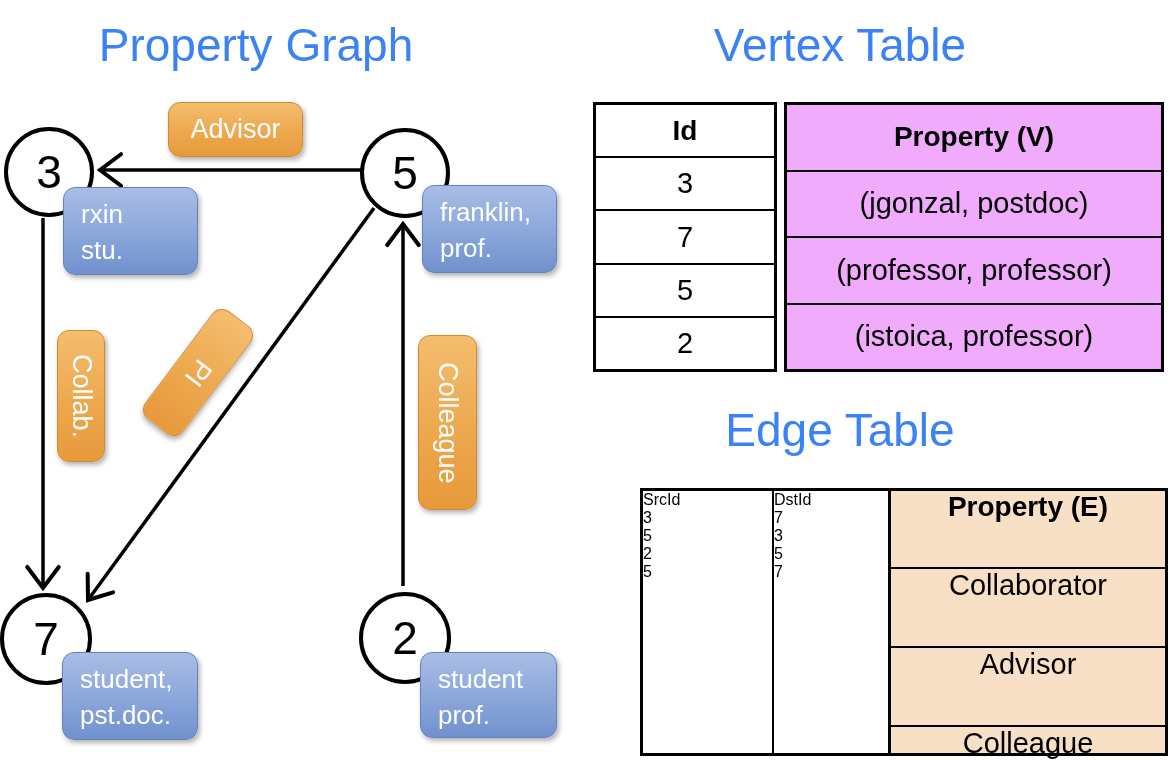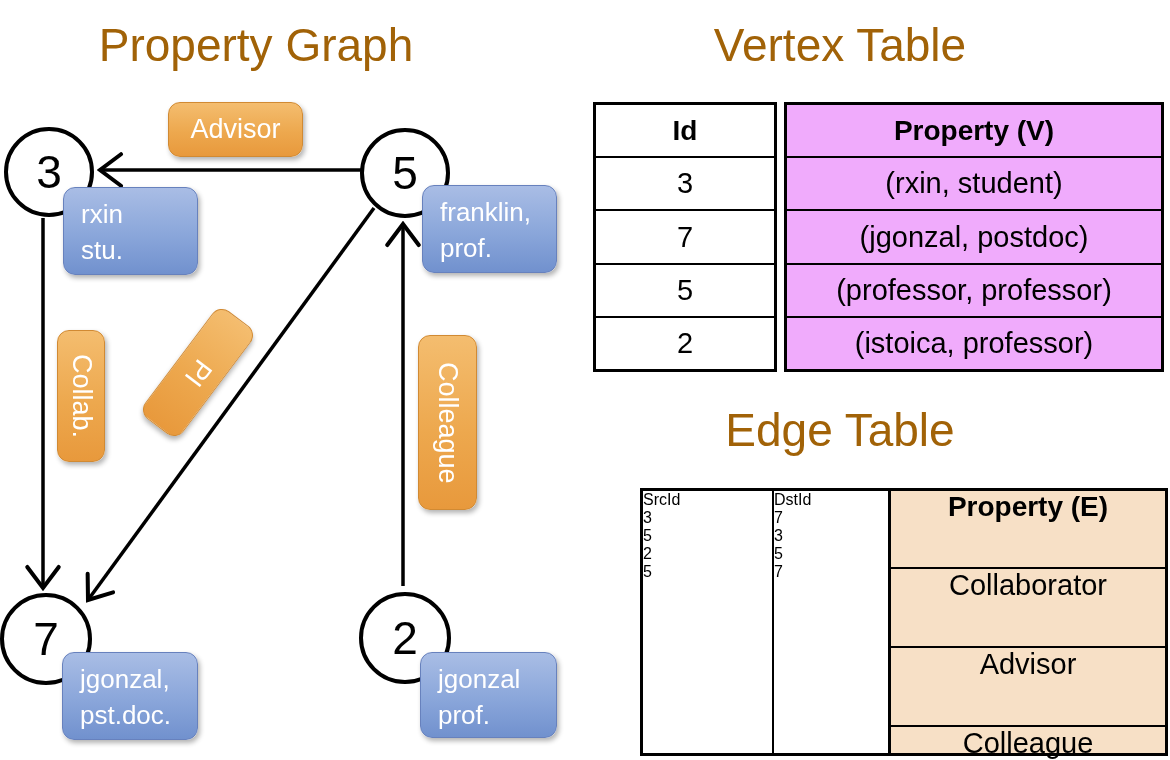--- a/index.html
+++ b/index.html
@@ -3,21 +3,21 @@
 <meta charset="utf-8">
 <style>
   * { margin:0; padding:0; box-sizing:border-box; }
   html,body { background:#fff; }
   .stage {
     position:relative; width:1170px; height:760px; background:#fff; overflow:hidden;
     font-family:"Liberation Sans", sans-serif; color:#000;
   }
   .big-title {
     position:absolute; text-align:center; font-size:46px; font-weight:400;
-    letter-spacing:0px; color:#a16207; white-space:nowrap;
+    letter-spacing:0px; color:#3b82f6; white-space:nowrap;
   }
   
   .vnode {
     position:absolute; background:#fff; border:4px solid #000; border-radius:50%;
     display:flex; align-items:center; justify-content:center;
     font-size:46px; font-weight:400;
   }
   
   .vbox {
     position:absolute; border-radius:12px; color:#fff;
@@ -85,25 +85,25 @@
 
   <div class="vbox" style="left:63px; top:187px; width:135px; height:88px;">
     <div>rxin</div>
     <div>stu.</div>
   </div>
   <div class="vbox" style="left:422px; top:185px; width:135px; height:88px;">
     <div>franklin,</div>
     <div>prof.</div>
   </div>
   <div class="vbox" style="left:62px; top:652px; width:136px; height:88px;">
-    <div>jgonzal,</div>
+    <div>student,</div>
     <div>pst.doc.</div>
   </div>
   <div class="vbox" style="left:420px; top:652px; width:137px; height:86px;">
-    <div>jgonzal</div>
+    <div>student</div>
     <div>prof.</div>
   </div>
 
   <div class="ebox" style="left:168px; top:102px; width:135px; height:55px;">
     <span>Advisor</span>
   </div>
   <div class="ebox vertical" style="left:57px; top:330px; width:48px; height:132px;">
     <span>Collab.</span>
   </div>
   <div class="ebox vertical" style="left:174px; top:305px; width:48px; height:135px; transform:rotate(37deg);">
@@ -118,21 +118,20 @@
   <div class="tbox" style="left:593px; top:102px; width:184px; height:270px;">
     <div class="cell hdr">Id</div>
     <div class="cell">3</div>
     <div class="cell">7</div>
     <div class="cell">5</div>
     <div class="cell">2</div>
   </div>
 
   <div class="tbox blue-fill" style="left:784px; top:102px; width:380px; height:270px;">
     <div class="cell hdr">Property (V)</div>
-    <div class="cell">(rxin, student)</div>
     <div class="cell">(jgonzal, postdoc)</div>
     <div class="cell">(professor, professor)</div>
     <div class="cell">(istoica, professor)</div>
   </div>
 
   <div class="big-title" style="left:585px; top:403px; width:510px;">Edge Table</div>
 
   <div class="twocol" style="left:592px; top:488px; width:290px; height:268px;margin-left:48px;">
     <div class="col first">
       <div class="cell hdr">SrcId</div>

